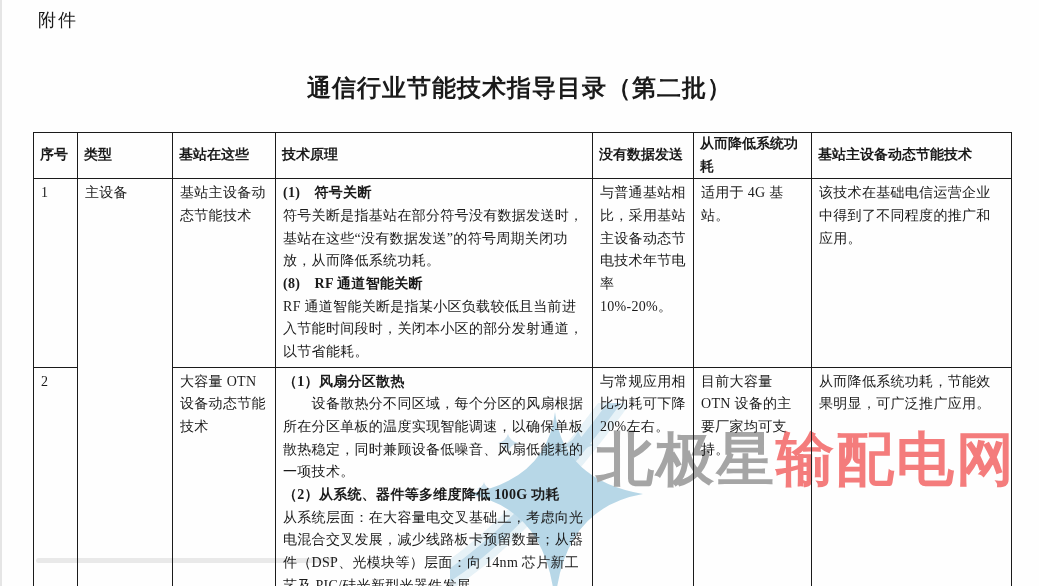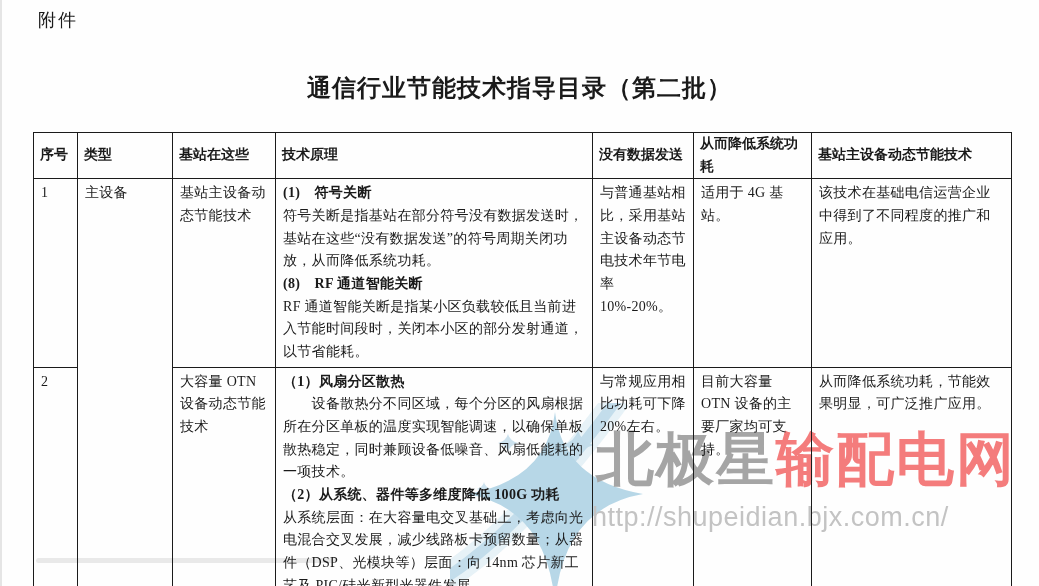--- a/index.html
+++ b/index.html
@@ -72,21 +72,20 @@
       <path d="M -8,176 Q 70,128 168,-6" fill="none" stroke="#d4e7f1" stroke-width="26" opacity="0.55"></path>
       <path d="M -8,176 Q 70,128 168,-6" fill="none" stroke="#c3ddeb" stroke-width="11"></path>
       <path d="M105,8 Q113,76 193,90 Q113,104 105,200 Q97,104 17,90 Q97,76 105,8 Z" fill="#b7d7e7"></path>
       <path d="M128,26 Q131,38 144,41 Q131,44 128,56 Q125,44 112,41 Q125,38 128,26 Z" fill="#c2dcea"></path>
       <path d="M58,30 Q60,37 68,39 Q60,41 58,48 Q56,41 48,39 Q56,37 58,30 Z" fill="#cde2ee"></path>
       <path d="M34,78 Q35,83 41,85 Q35,87 34,92 Q33,87 27,85 Q33,83 34,78 Z" fill="#cde2ee"></path>
     </svg>
     <div class="wm-brand">
       <span class="wm-gray">北极星</span><span class="wm-red">输配电网</span>
     </div>
-    <div class="wm-url">http://shupeidian.bjx.com.cn/</div>
   </div>
 
   <table class="catalog">
     <colgroup>
       <col class="col-seq">
         <col class="col-type">
         <col class="col-name">
       <col class="col-principle">
         <col class="col-indicator">
       <col class="col-cond">

